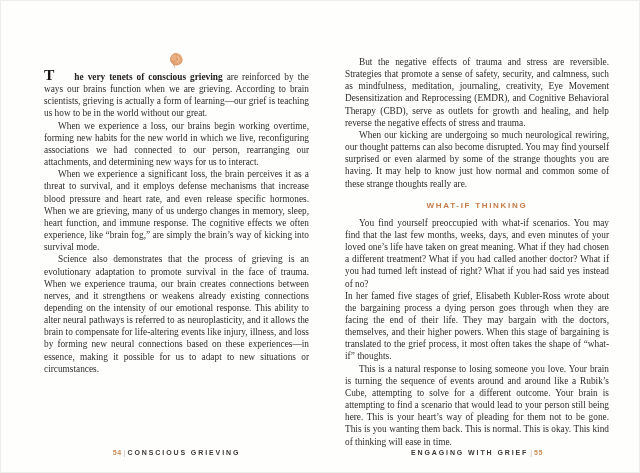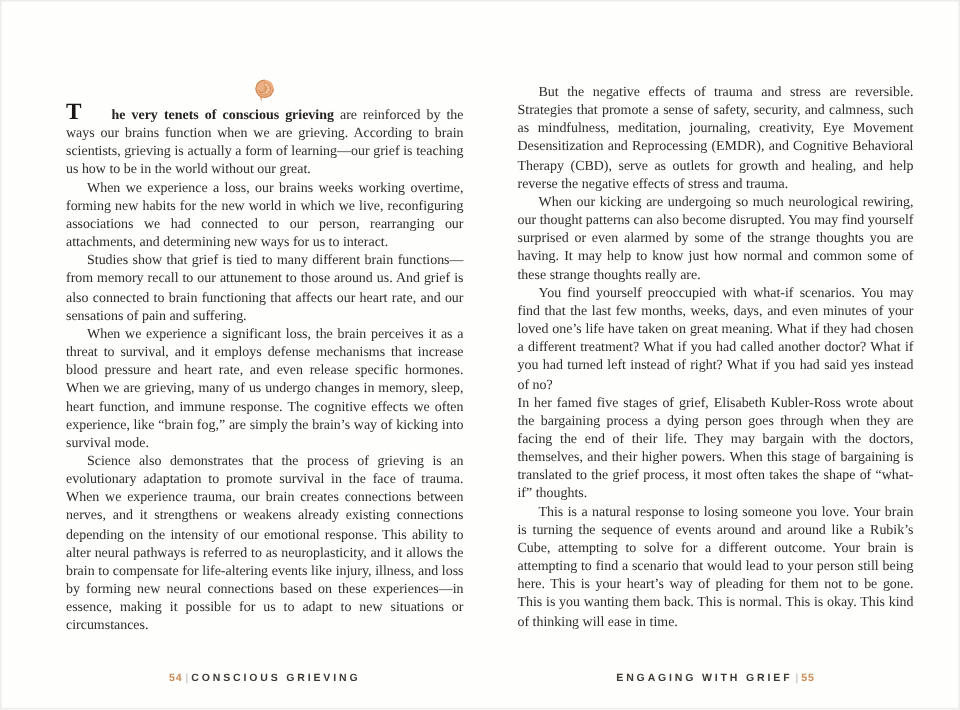--- a/index.html
+++ b/index.html
@@ -83,35 +83,35 @@
       <path d="M7.4 1.4 A5.8 5.8 0 1 0 13.2 7.2" fill="none" stroke="#cd854f" stroke-width="0.7"></path>
       <path d="M7.4 7.2 m-0.1 -4 a4 4 0 1 1 -3.8 5.1 a2.7 2.7 0 1 0 3.5 -3.7" fill="#f4c79d" stroke="#cd854f" stroke-width="0.6"></path>
       <path d="M7.4 7.2 L7.2 1.5 M7.4 7.2 L11.6 3.2 M7.4 7.2 L13.1 6.4 M7.4 7.2 L12.3 10.9 M7.4 7.2 L8.2 13.1 M7.4 7.2 L3.6 12" stroke="#d99563" stroke-width="0.45" opacity="0.85"></path>
       <path d="M4.2 12.2 Q4.9 15.3 6.6 17.1 Q5.1 15.5 5.5 12.6 Z" fill="#d78d55"></path>
     </svg>
   </div>
 
 
   <p class="body-p"><span class="dropcap">T</span><span class="lead-bold">he very tenets of conscious grieving</span><span> are reinforced by the ways our brains function when we are grieving. According to brain scientists, grieving is actually a form of learning—our grief is teaching us how to be in the world without our great.</span></p>
 
-  <p class="body-p indent">When we experience a loss, our brains weeks working overtime, forming new habits for the new world in which we live, reconfiguring associations we had connected to our person, rearranging our attachments, and determining new ways for us to interact.</p>
-  <p class="body-p indent">Studies show that grief is tied to many different brain functions—from memory recall to our attunement to those around us. And grief is also connected to brain functioning that affects our heart rate, and our sensations of pain and suffering.</p>
+  <p class="body-p indent">When we experience a loss, our brains begin working overtime, forming new habits for the new world in which we live, reconfiguring associations we had connected to our person, rearranging our attachments, and determining new ways for us to interact.</p>
   <p class="body-p indent">When we experience a significant loss, the brain perceives it as a threat to survival, and it employs defense mechanisms that increase blood pressure and heart rate, and even release specific hormones. When we are grieving, many of us undergo changes in memory, sleep, heart function, and immune response. The cognitive effects we often experience, like “brain fog,” are simply the brain’s way of kicking into survival mode.</p>
   <p class="body-p indent">Science also demonstrates that the process of grieving is an evolutionary adaptation to promote survival in the face of trauma. When we experience trauma, our brain creates connections between nerves, and it strengthens or weakens already existing connections depending on the intensity of our emotional response. This ability to alter neural pathways is referred to as neuroplasticity, and it allows the brain to compensate for life-altering events like injury, illness, and loss by forming new neural connections based on these experiences—in essence, making it possible for us to adapt to new situations or circumstances.</p>
 
   <div class="page-footer">
     <span class="pagenum">54</span><span class="sep">|</span><span class="running-title">CONSCIOUS GRIEVING</span>
   </div>
 </section>
 
 <section class="col col-right">
 
   <p class="body-p indent first-block">But the negative effects of trauma and stress are reversible. Strategies that promote a sense of safety, security, and calmness, such as mindfulness, meditation, journaling, creativity, Eye Movement Desensitization and Reprocessing (EMDR), and Cognitive Behavioral Therapy (CBD), serve as outlets for growth and healing, and help reverse the negative effects of stress and trauma.</p>
   <p class="body-p indent">When our kicking are undergoing so much neurological rewiring, our thought patterns can also become disrupted. You may find yourself surprised or even alarmed by some of the strange thoughts you are having. It may help to know just how normal and common some of these strange thoughts really are.</p>
 
+  <h2 class="section-heading">WHAT-IF THINKING</h2>
 
   <p class="body-p indent">You find yourself preoccupied with what-if scenarios. You may find that the last few months, weeks, days, and even minutes of your loved one’s life have taken on great meaning. What if they had chosen a different treatment? What if you had called another doctor? What if you had turned left instead of right? What if you had said yes instead of no?</p>
   <p class="body-p">In her famed five stages of grief, Elisabeth Kubler-Ross wrote about the bargaining process a dying person goes through when they are facing the end of their life. They may bargain with the doctors, themselves, and their higher powers. When this stage of bargaining is translated to the grief process, it most often takes the shape of “what-if” thoughts.</p>
   <p class="body-p indent">This is a natural response to losing someone you love. Your brain is turning the sequence of events around and around like a Rubik’s Cube, attempting to solve for a different outcome. Your brain is attempting to find a scenario that would lead to your person still being here. This is your heart’s way of pleading for them not to be gone. This is you wanting them back. This is normal. This is okay. This kind of thinking will ease in time.</p>
 
   <div class="page-footer">
     <span class="running-title">ENGAGING WITH GRIEF</span><span class="sep">|</span><span class="pagenum">55</span>
   </div>
 </section>
 

